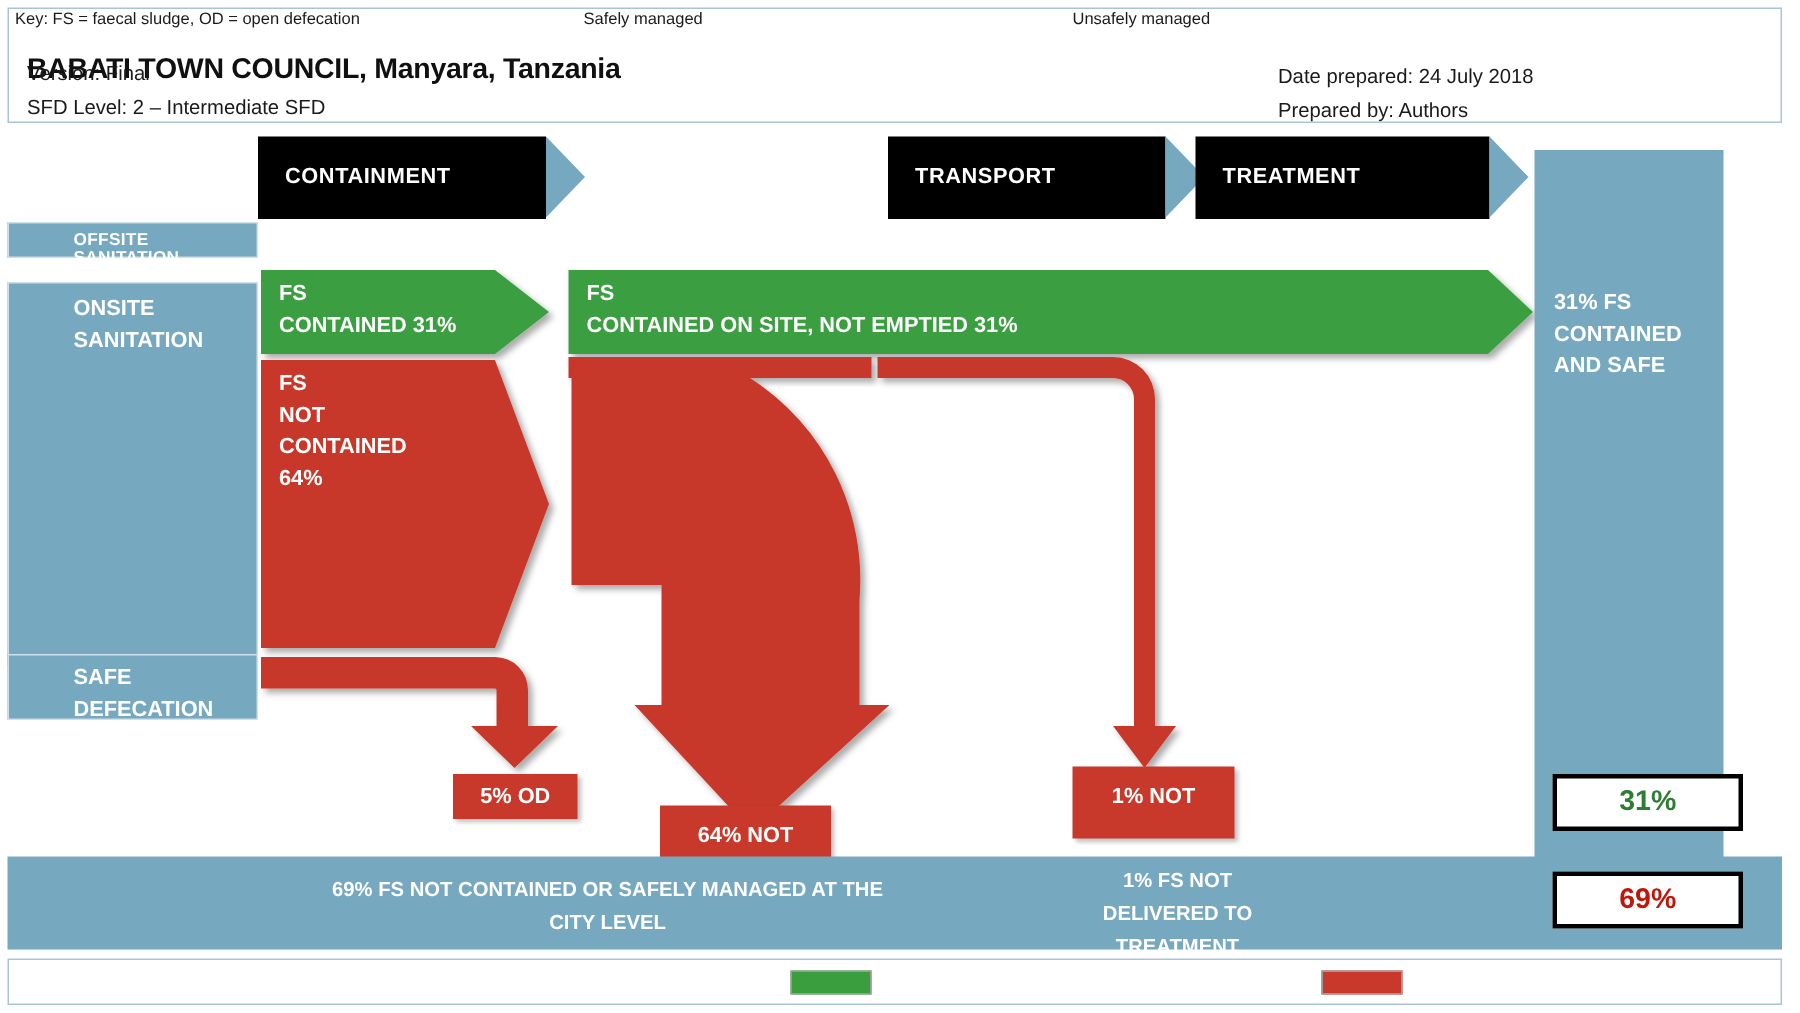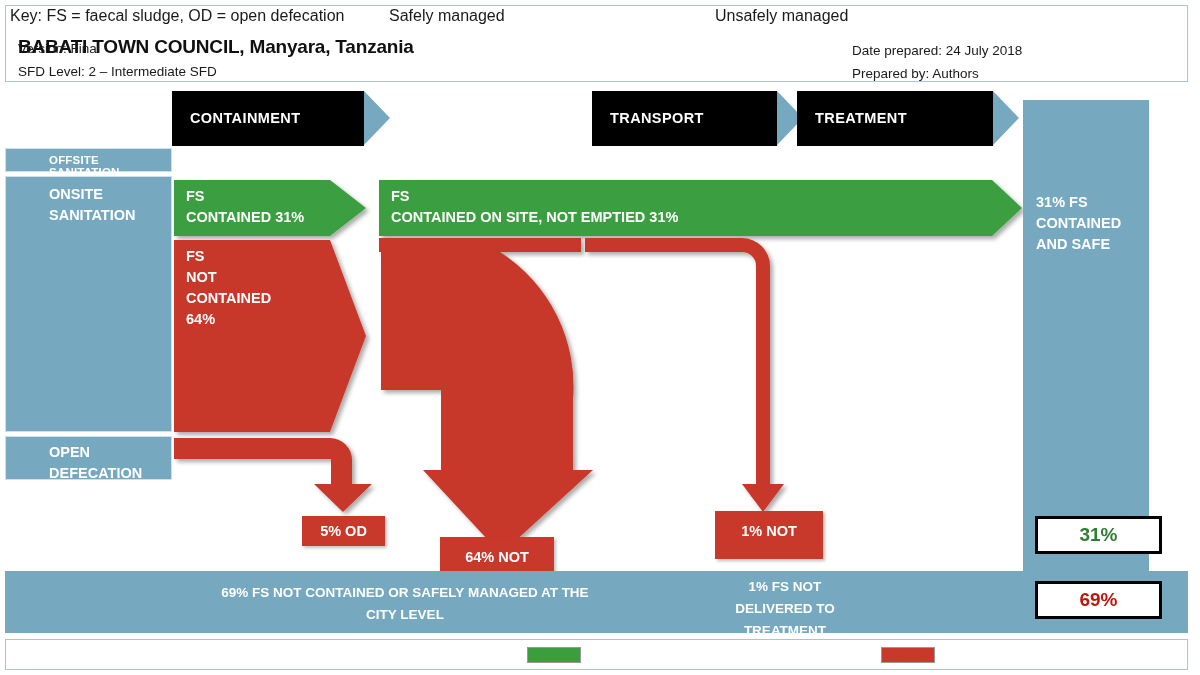--- a/index.html
+++ b/index.html
@@ -72,21 +72,21 @@
     left:5px; width:167px;
     background:#76a8c0;
     border:1px solid #cfe0ea;
     color:#ffffff;
     font-weight:bold;
     box-sizing:border-box;
   }
   .side .t{ position:absolute; left:11px;margin-left:32px; }
   .side-offsite{ top:148px; height:24px; }
   .side-offsite .t{ top:5px; font-size:11.5px; letter-spacing:0.2px;}
-  .side-onsite { top:176px; height:256px; }
+  .side-onsite { top:188px; height:256px; }
   .side-onsite .t{ top:7px; font-size:14.5px; line-height:21px;}
   .side-open   { top:436px; height:44px; }
   .side-open .t{ top:5px; font-size:14.5px; line-height:21px;}
 
   
   .flow{ position:absolute; left:0; top:0; width:1200px; height:675px; }
 
   
   .right-panel{
     position:absolute;
@@ -153,21 +153,21 @@
 
   
   .key-bar{
     position:absolute;
     left:5px; top:639px; width:1183px; height:31px;
     border:1px solid #a9c4d4; background:#ffffff;
     box-sizing:border-box;
   }
   .key-txt{
     position:absolute; top:7px;
-    font-size:16px; color:#1a1a1a; white-space:nowrap;
+    font-size:11px; color:#1a1a1a; white-space:nowrap;
   }
   .key-main { left:10px; }
   .key-safe { left:389px; }
   .key-unsafe{ left:715px; }
   .key-swatch{
     position:absolute; top:647px; height:16px; width:54px;
     border:1px solid #9a9a9a; box-sizing:border-box;
   }
   .ks-green{ left:527px; background:#3a9e3f; }
   .ks-red  { left:881px; background:#c8382b; }
@@ -199,21 +199,21 @@
     <div class="t">OFFSITE SANITATION</div>
   </div>
   <div class="side side-onsite">
     <div class="t">
       <span>ONSITE</span><br>
       <span>SANITATION</span>
     </div>
   </div>
   <div class="side side-open">
     <div class="t">
-      <span>OPEN</span><br>
+      <span>SAFE</span><br>
       <span>DEFECATION</span>
     </div>
   </div>
 
   <svg class="flow" viewBox="0 0 1200 675">
     <defs>
       <filter id="sh" x="-20%" y="-20%" width="160%" height="160%">
         <feDropShadow dx="3" dy="3" stdDeviation="2.2" flood-color="#000000" flood-opacity="0.33"></feDropShadow>
       </filter>
     </defs>

